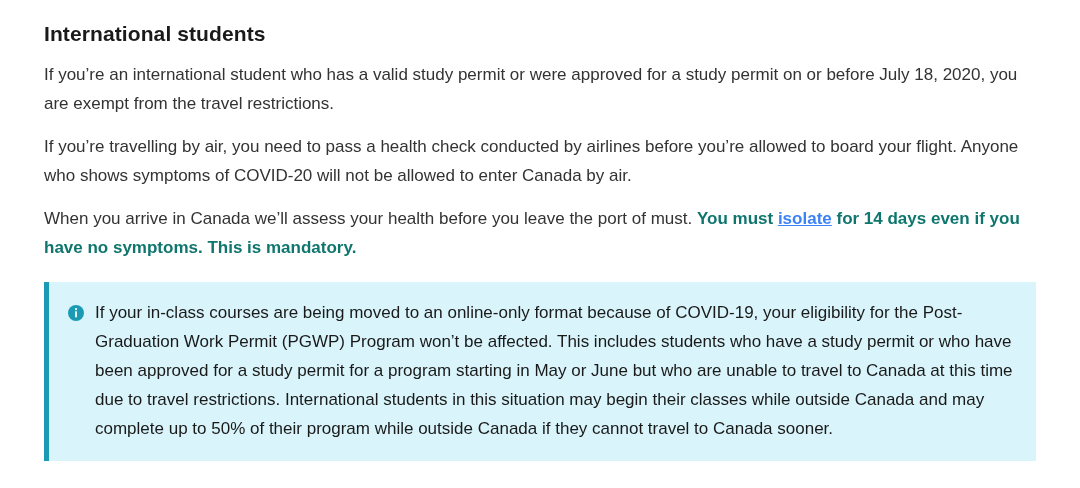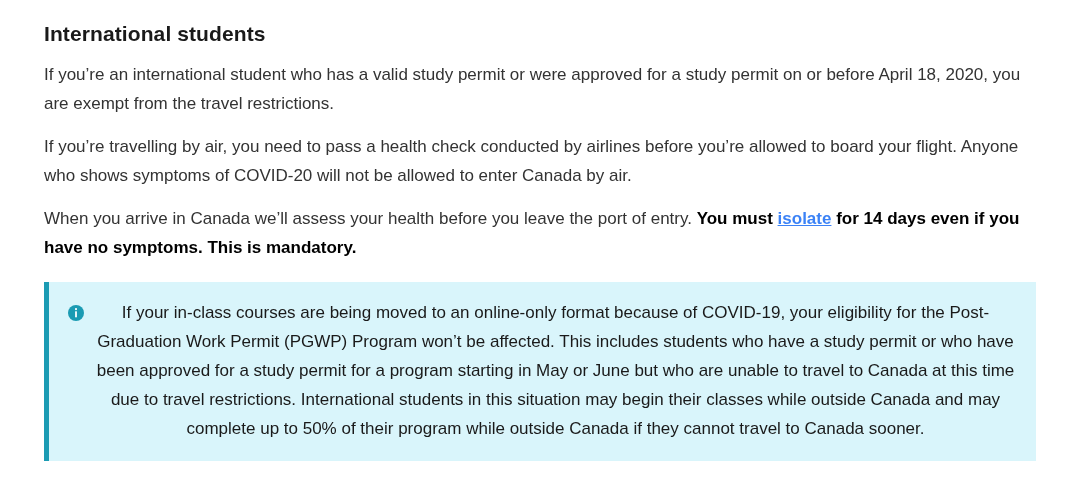--- a/index.html
+++ b/index.html
@@ -31,37 +31,36 @@
     line-height: 29px;
     color: #333333;
     margin: 0 0 14px 0;
     max-width: 985px;
   }
   .para.wide {
     max-width: 1000px;
   }
   .para strong {
     font-weight: bold;
-    color: #000000;
+    color: #0f766e;
   }
   .inline-link {
     color: #3b82f6;
     font-weight: bold;
     text-decoration: underline;
   }
   .callout {
     margin-top: 20px;
     background: #d9f5fb;
     border-left: 5px solid #1b9bb3;
     padding: 16px 20px 18px 18px;
     display: flex;
     align-items: flex-start;
     box-sizing: border-box;
     width: 992px;
-    text-align: center;
   }
   .callout-icon {
     flex: 0 0 auto;
     width: 18px;
     height: 18px;
     margin-top: 6px;
     margin-right: 10px;
   }
   .callout-icon svg {
     display: block;
@@ -73,26 +72,26 @@
     margin: 0;
   }
 </style>
 </head>
 <body>
 
 <div class="page">
 
   <h2 class="section-heading">International students</h2>
 
-  <p class="para">If you’re an international student who has a valid study permit or were approved for a study permit on or before April 18, 2020, you are exempt from the travel restrictions.</p>
+  <p class="para">If you’re an international student who has a valid study permit or were approved for a study permit on or before July 18, 2020, you are exempt from the travel restrictions.</p>
 
   <p class="para wide">If you’re travelling by air, you need to pass a health check conducted by airlines before you’re allowed to board your flight. Anyone who shows symptoms of COVID-20 will not be allowed to enter Canada by air.</p>
 
   <p class="para wide">
-    <span>When you arrive in Canada we’ll assess your health before you leave the port of entry. </span><strong>You must </strong><a class="inline-link" href="#">isolate</a><strong> for 14 days even if you have no symptoms. This is mandatory.</strong>
+    <span>When you arrive in Canada we’ll assess your health before you leave the port of must. </span><strong>You must </strong><a class="inline-link" href="#">isolate</a><strong> for 14 days even if you have no symptoms. This is mandatory.</strong>
   </p>
 
   <div class="callout">
     <span class="callout-icon">
       <svg width="18" height="18" viewBox="0 0 18 18" xmlns="http://www.w3.org/2000/svg">
         <circle cx="9" cy="9" r="8" fill="#1b9bb3"></circle>
         <rect x="8.1" y="7.3" width="1.8" height="6" fill="#ffffff"></rect>
         <rect x="8.1" y="4.1" width="1.8" height="2" fill="#ffffff"></rect>
       </svg>
     </span>

